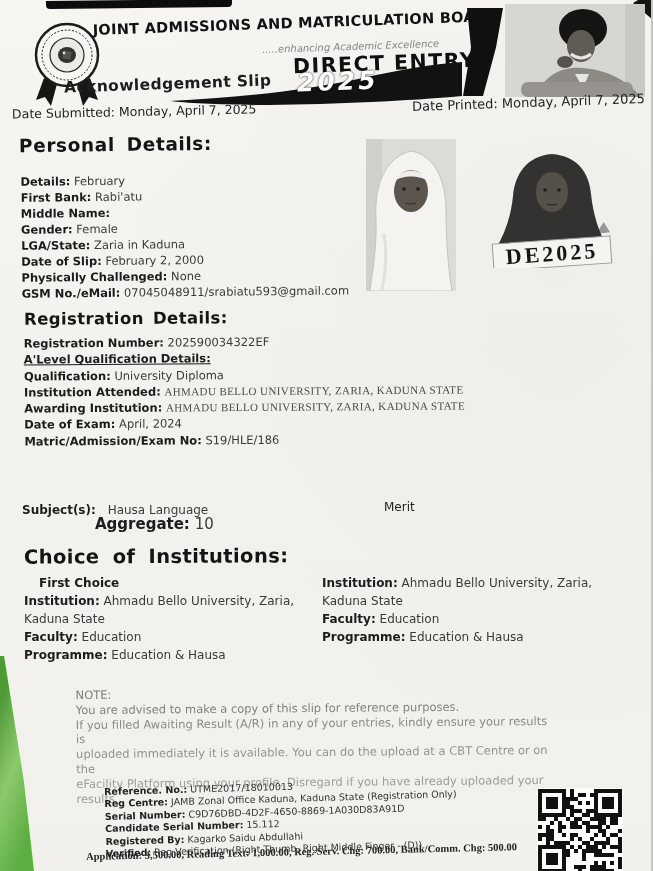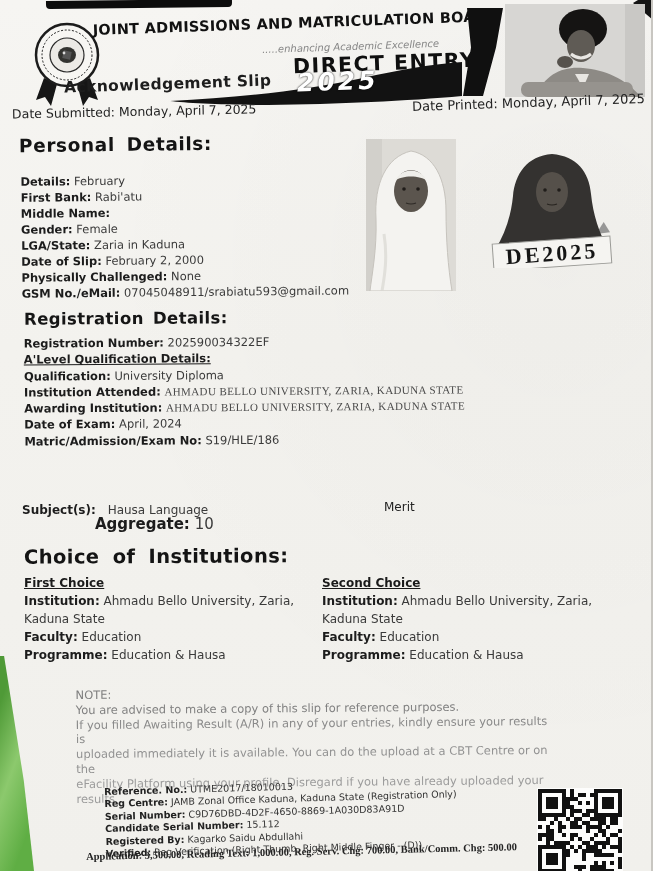--- a/index.html
+++ b/index.html
@@ -50,21 +50,21 @@
   .photo-left{left:366px;top:139px;}
   .photo-right{left:487px;top:150px;}
   
   .subject-row{left:22px;top:455px;width:600px;font-size:12px;margin-top:48px;}
   .subject-grade{position:absolute;left:362px;top:-3px;font-weight:normal;color:#222;}
   .aggregate-row{left:95px;top:515px;font-size:15px;white-space:nowrap;}
   
   .choices-cols{left:24px;top:574px;width:604px;display:flex;gap:12px;font-size:12px;line-height:18px;}
   .choice-col1{width:286px;}
   .choice-col2{width:300px;}
-  .choice-title{font-weight:bold;text-decoration:underline;color:#1a1a1a;}
+  .choice-title{font-weight:bold;color:#1a1a1a;margin-left:15px;}
   
   .note{left:76px;top:686px;width:478px;font-size:11.5px;line-height:14.8px;transform:rotate(-0.5deg);}
   .note div:nth-child(1){color:#7e7e7e;}
   .note div:nth-child(2){color:#818181;}
   .note div:nth-child(3){color:#8a8a8a;}
   .note div:nth-child(4){color:#929292;}
   .note div:nth-child(5){color:#9c9c9c;}
   
   .footer{left:104px;top:786px;width:470px;font-size:9.5px;line-height:12.4px;transform:rotate(-1.6deg);transform-origin:left top;}
   .footer .lb{color:#222;}
@@ -181,21 +181,20 @@
 
   <div class="abs h-choices">Choice of Institutions:</div>
   <div class="abs choices-cols">
     <div class="choice-col1">
       <div class="choice-title">First Choice</div>
       <div><span class="lb">Institution:</span> <span class="vl">Ahmadu Bello University, Zaria, Kaduna State</span></div>
       <div><span class="lb">Faculty:</span> <span class="vl">Education</span></div>
       <div><span class="lb">Programme:</span> <span class="vl">Education &amp; Hausa</span></div>
     </div>
     <div class="choice-col2">
-      <div class="choice-title">Second Choice</div>
       <div><span class="lb">Institution:</span> <span class="vl">Ahmadu Bello University, Zaria, Kaduna State</span></div>
       <div><span class="lb">Faculty:</span> <span class="vl">Education</span></div>
       <div><span class="lb">Programme:</span> <span class="vl">Education &amp; Hausa</span></div>
     </div>
   </div>
 
   <div class="abs note">
     <div>NOTE:</div>
     <div>You are advised to make a copy of this slip for reference purposes.</div>
     <div>If  you filled Awaiting Result (A/R) in any of your entries, kindly ensure your results is</div>

